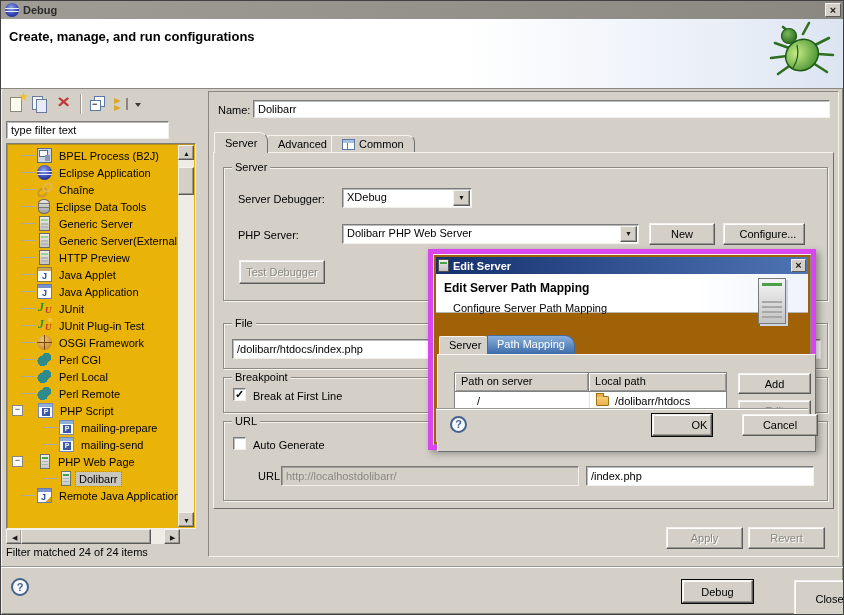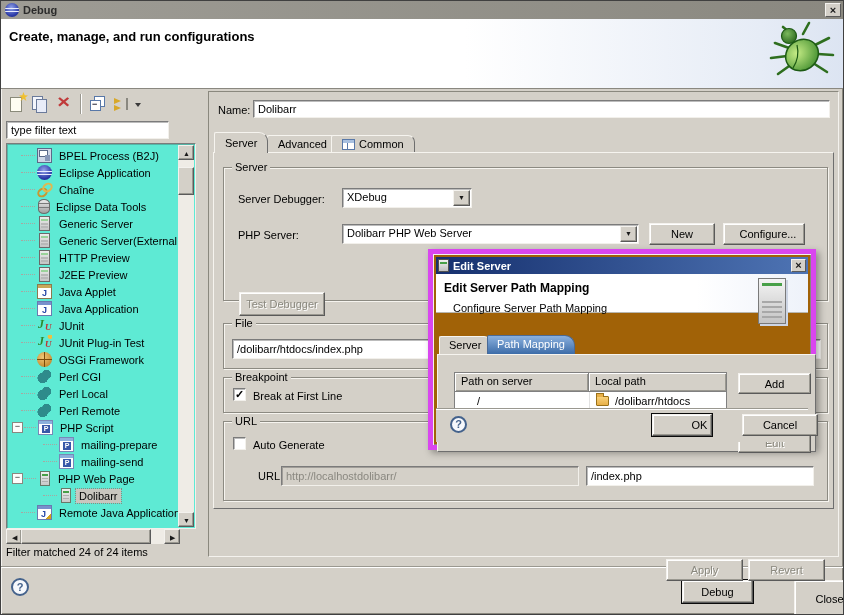--- a/index.html
+++ b/index.html
@@ -24,21 +24,21 @@
   .banner{left:0;top:18px;width:844px;height:70px;border-bottom:1px solid #8a8880;
           background:linear-gradient(to right,#ffffff 55%,#e6ecf6 90%,#dce4f2);}
   .banner h1{position:absolute;left:8px;top:10px;margin:0;font-size:13px;font-weight:bold;color:#000;}
   .bug{position:absolute;right:8px;top:2px;}
 
   
   .btn{background:#d4d0c8;border:1px solid;border-color:#f4f2ee #5a5a5a #5a5a5a #f4f2ee;
        box-shadow:inset -1px -1px 0 #9a9890,inset 1px 1px 0 #ffffff;
        text-align:center;font-size:11px;display:flex;align-items:center;justify-content:center;}
   .btn.def{outline:1px solid #0a0a0a;}
-  .btn.dis{color:#8a887e;text-shadow:1px 1px 0 #fff;margin-top:32px;}
+  .btn.dis{color:#8a887e;text-shadow:1px 1px 0 #fff;}
   .fld{background:#fff;border:1px solid;border-color:#7b7b7b #f2f0eb #f2f0eb #7b7b7b;
        box-shadow:inset 1px 1px 0 rgba(64,64,64,.35);font:11px "Liberation Sans",sans-serif;
        padding:1px 4px;outline:none;}
   .fld.dis{background:#d4d0c8;color:#8a8880;}
   .grp{border:1px solid #8c8a82;box-shadow:inset 1px 1px 0 #f6f4ef,1px 1px 0 #f6f4ef;}
   .grp .cap{position:absolute;top:-7px;left:8px;background:#d4d0c8;padding:0 3px;line-height:12px;}
   .cbx{width:13px;height:13px;background:#fff;border:1px solid;border-color:#7b7b7b #f2f0eb #f2f0eb #7b7b7b;
        box-shadow:inset 1px 1px 0 rgba(64,64,64,.35);font:bold 11px/11px "Liberation Sans",sans-serif;
        text-align:center;color:#000;}
   .combo{background:#fff;border:1px solid;border-color:#7b7b7b #f2f0eb #f2f0eb #7b7b7b;
@@ -67,21 +67,21 @@
       box-shadow:4px -4px 0 -1px #fff,4px -4px 0 0 #5878a8;}
   .tb-col::after{content:"−";position:absolute;left:3px;top:5px;font:bold 9px/9px "Liberation Sans",sans-serif;color:#223;}
   .tb-fil{left:111px;}
   .tb-fil{background:linear-gradient(#8a8880,#8a8880) 14px 3px/2px 12px no-repeat;}
   .tb-fil::before{content:"";position:absolute;left:2px;top:3px;border-left:7px solid #d8a828;border-top:3px solid transparent;border-bottom:3px solid transparent;}
   .tb-fil::after{content:"";position:absolute;left:2px;top:10px;border-left:7px solid #d8a828;border-top:3px solid transparent;border-bottom:3px solid transparent;}
   .tb-car{left:133px;width:10px;}
   .tb-car::before{content:"";position:absolute;left:1px;top:8px;border-top:4px solid #3a3a3a;border-left:3px solid transparent;border-right:3px solid transparent;}
 
   .filter{left:5px;top:120px;width:163px;height:18px;}
-  .treebox{left:5px;top:142px;width:190px;height:386px;background:#5eead4;
+  .treebox{left:5px;top:142px;width:190px;height:386px;background:#eab308;
            border:1px solid;border-color:#7b7b7b #f2f0eb #f2f0eb #7b7b7b;box-shadow:inset 1px 1px 0 rgba(64,64,64,.3);}
   .treebody{position:absolute;left:1px;top:1px;right:17px;bottom:1px;overflow:hidden;padding-top:2px;}
   .trow{height:17px;display:flex;align-items:center;padding-left:4px;white-space:nowrap;}
   .tsp{width:9px;flex:none;}
   .tsp2{width:31px;flex:none;}
   .tdot{width:14px;height:1px;border-top:1px dotted #a8a6a0;flex:none;margin-right:2px;}
   .tdot.s{width:12px;}
   .texp{width:11px;height:11px;flex:none;background:#fdfdfb;border:1px solid #8a8880;margin-right:1px;
         font:9px/9px "Liberation Mono",monospace;text-align:center;color:#222;}
   .texp::after{content:"−";}
@@ -269,26 +269,20 @@
         </div>
       <div class="trow">
           <span class="tsp"></span>
           <span class="tdot"></span>
           <span class="ic ic-srv"></span>
           <span class="tl">HTTP Preview</span>
         </div>
       <div class="trow">
           <span class="tsp"></span>
           <span class="tdot"></span>
-          <span class="ic ic-srv"></span>
-          <span class="tl">J2EE Preview</span>
-        </div>
-      <div class="trow">
-          <span class="tsp"></span>
-          <span class="tdot"></span>
           <span class="ic ic-app"></span>
           <span class="tl">Java Applet</span>
         </div>
       <div class="trow">
           <span class="tsp"></span>
           <span class="tdot"></span>
           <span class="ic ic-jav"></span>
           <span class="tl">Java Application</span>
         </div>
       <div class="trow">

